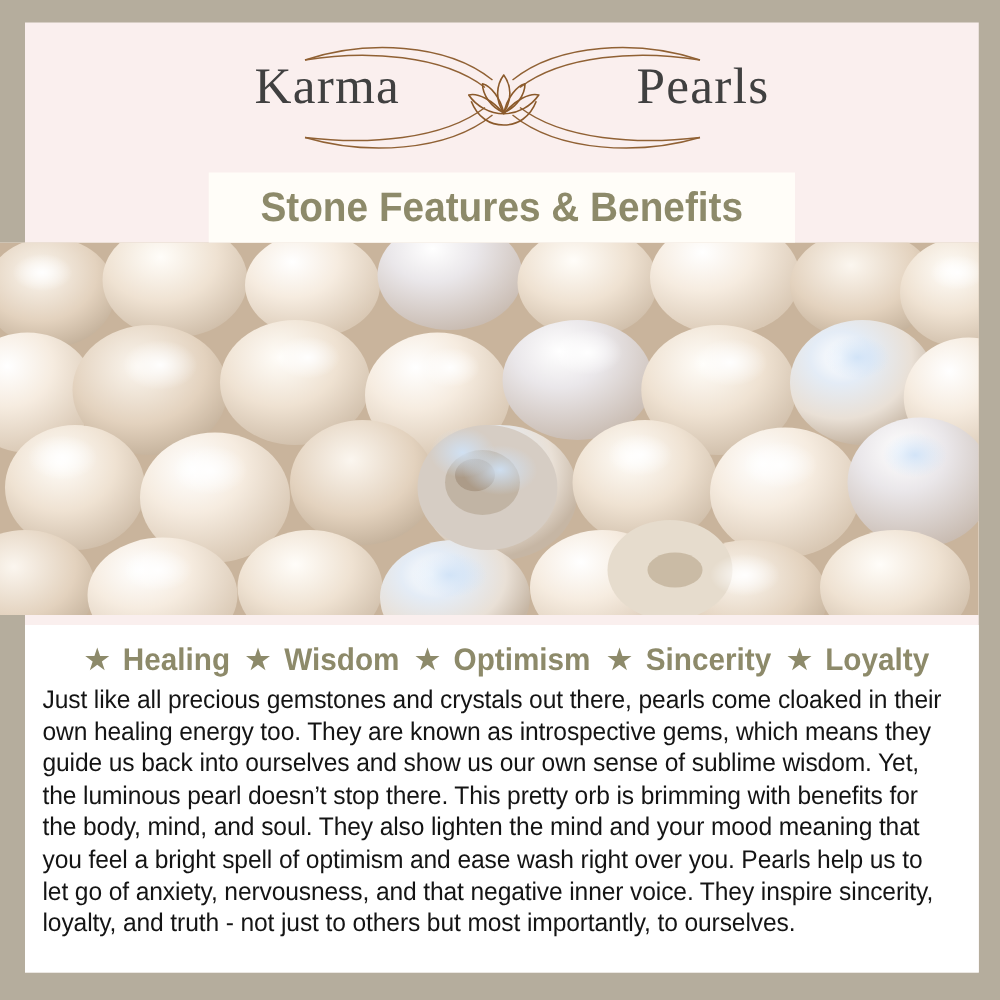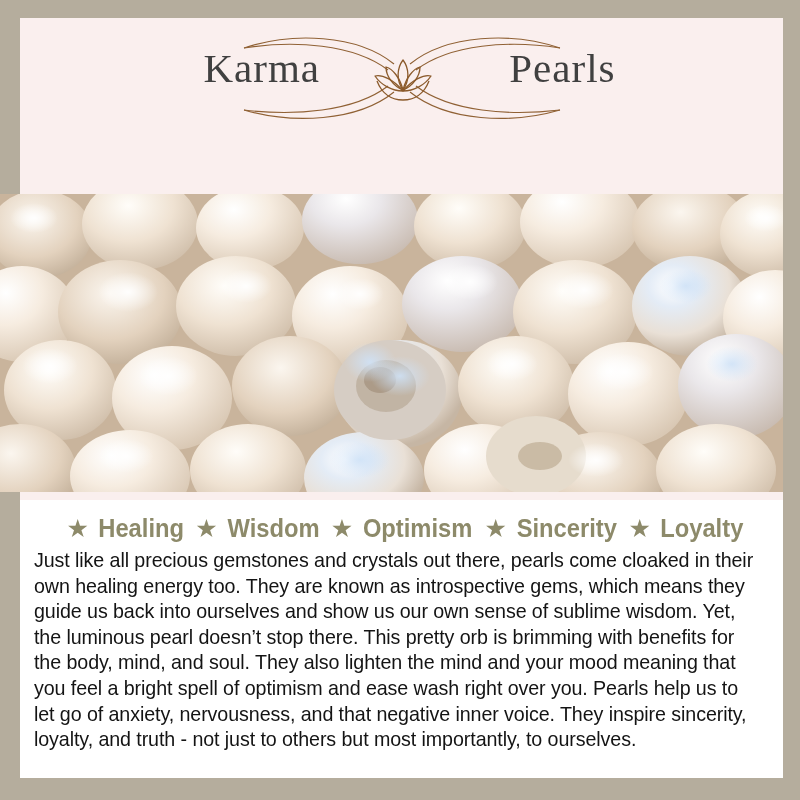--- a/index.html
+++ b/index.html
@@ -181,20 +181,23 @@
             <path d="M33,37 C44,37 55,31 61,22 C54,20 42,26 33,37 Z"></path>
             <path d="M7,27 C12,40 22,46 33,46 C44,46 54,40 59,27"></path>
           </g>
         </svg>
 
         <div id="logo-word-left">Karma</div>
         <div id="logo-word-right">Pearls</div>
       </div>
     </div>
 
+    <div id="title-band">
+      <div id="title-text">Stone Features &amp; Benefits</div>
+    </div>
 
     <div id="photo">
       <svg viewBox="0 0 783 298" preserveAspectRatio="xMidYMid slice">
         <defs>
           <radialGradient id="p1" cx="35%" cy="28%" r="75%">
             <stop offset="0%" stop-color="#ffffff"></stop>
             <stop offset="45%" stop-color="#f6ece0"></stop>
             <stop offset="100%" stop-color="#d9c8b4"></stop>
           </radialGradient>
           <radialGradient id="p2" cx="40%" cy="30%" r="78%">

